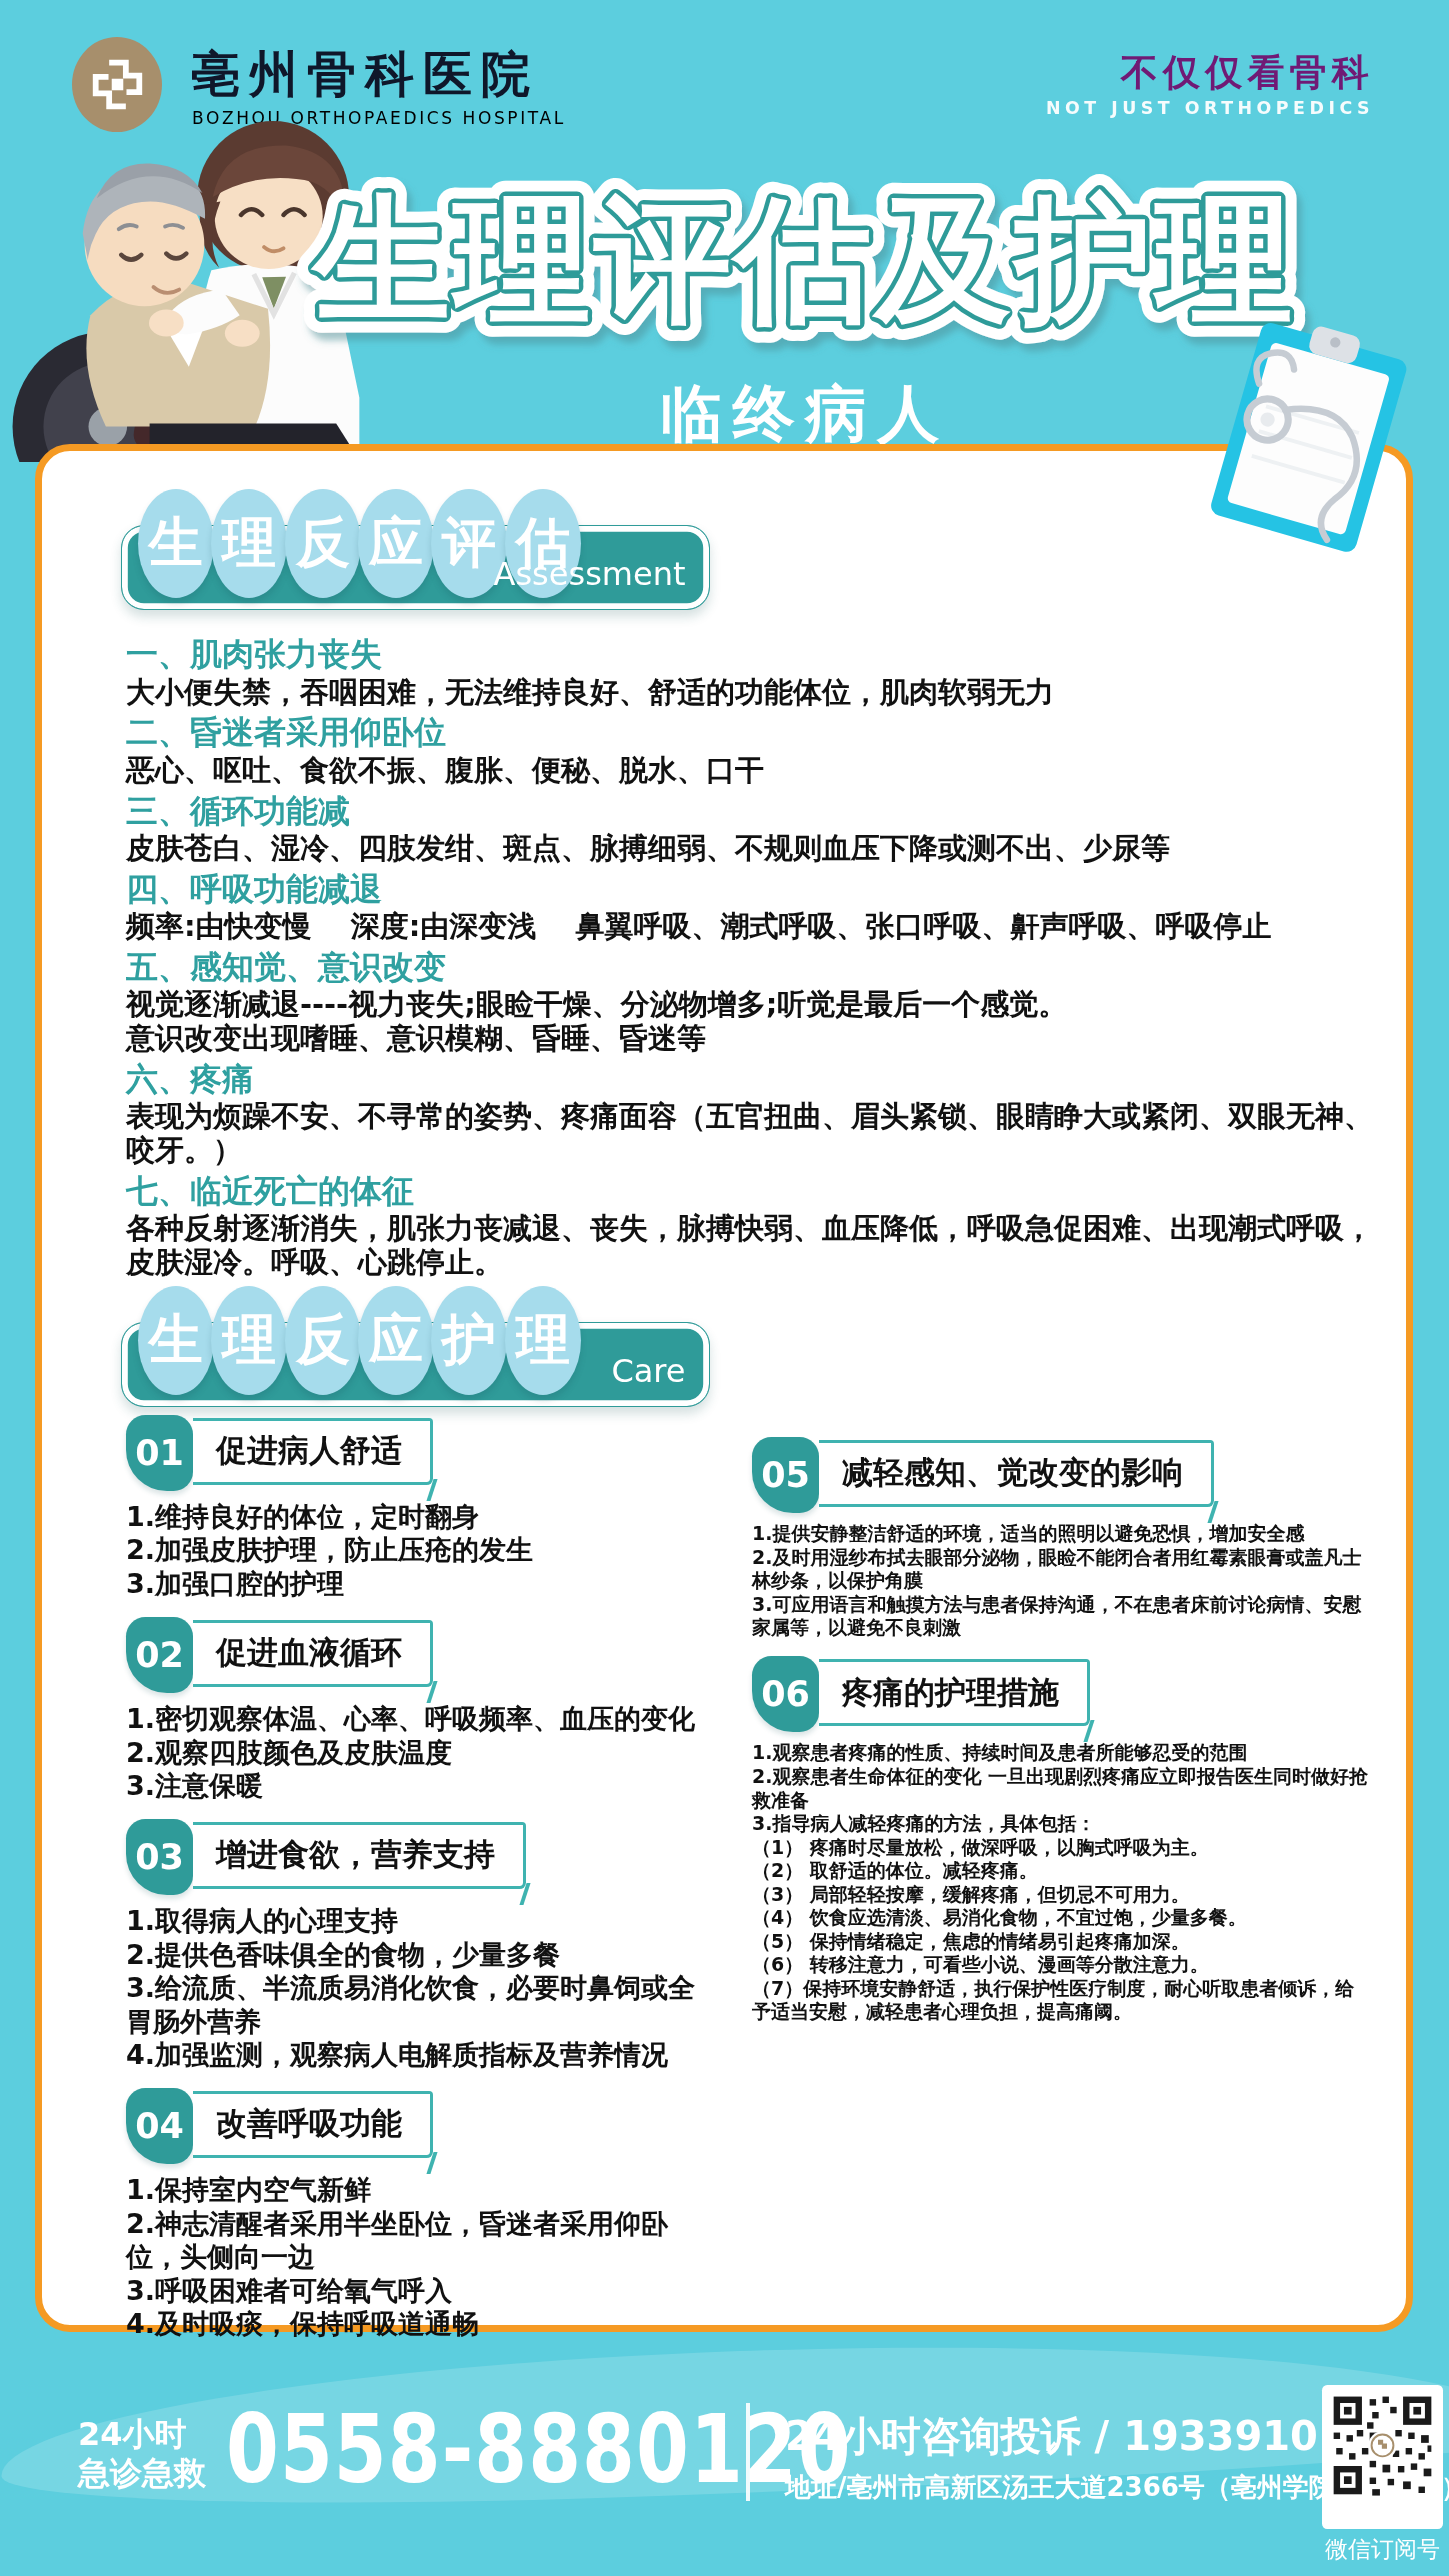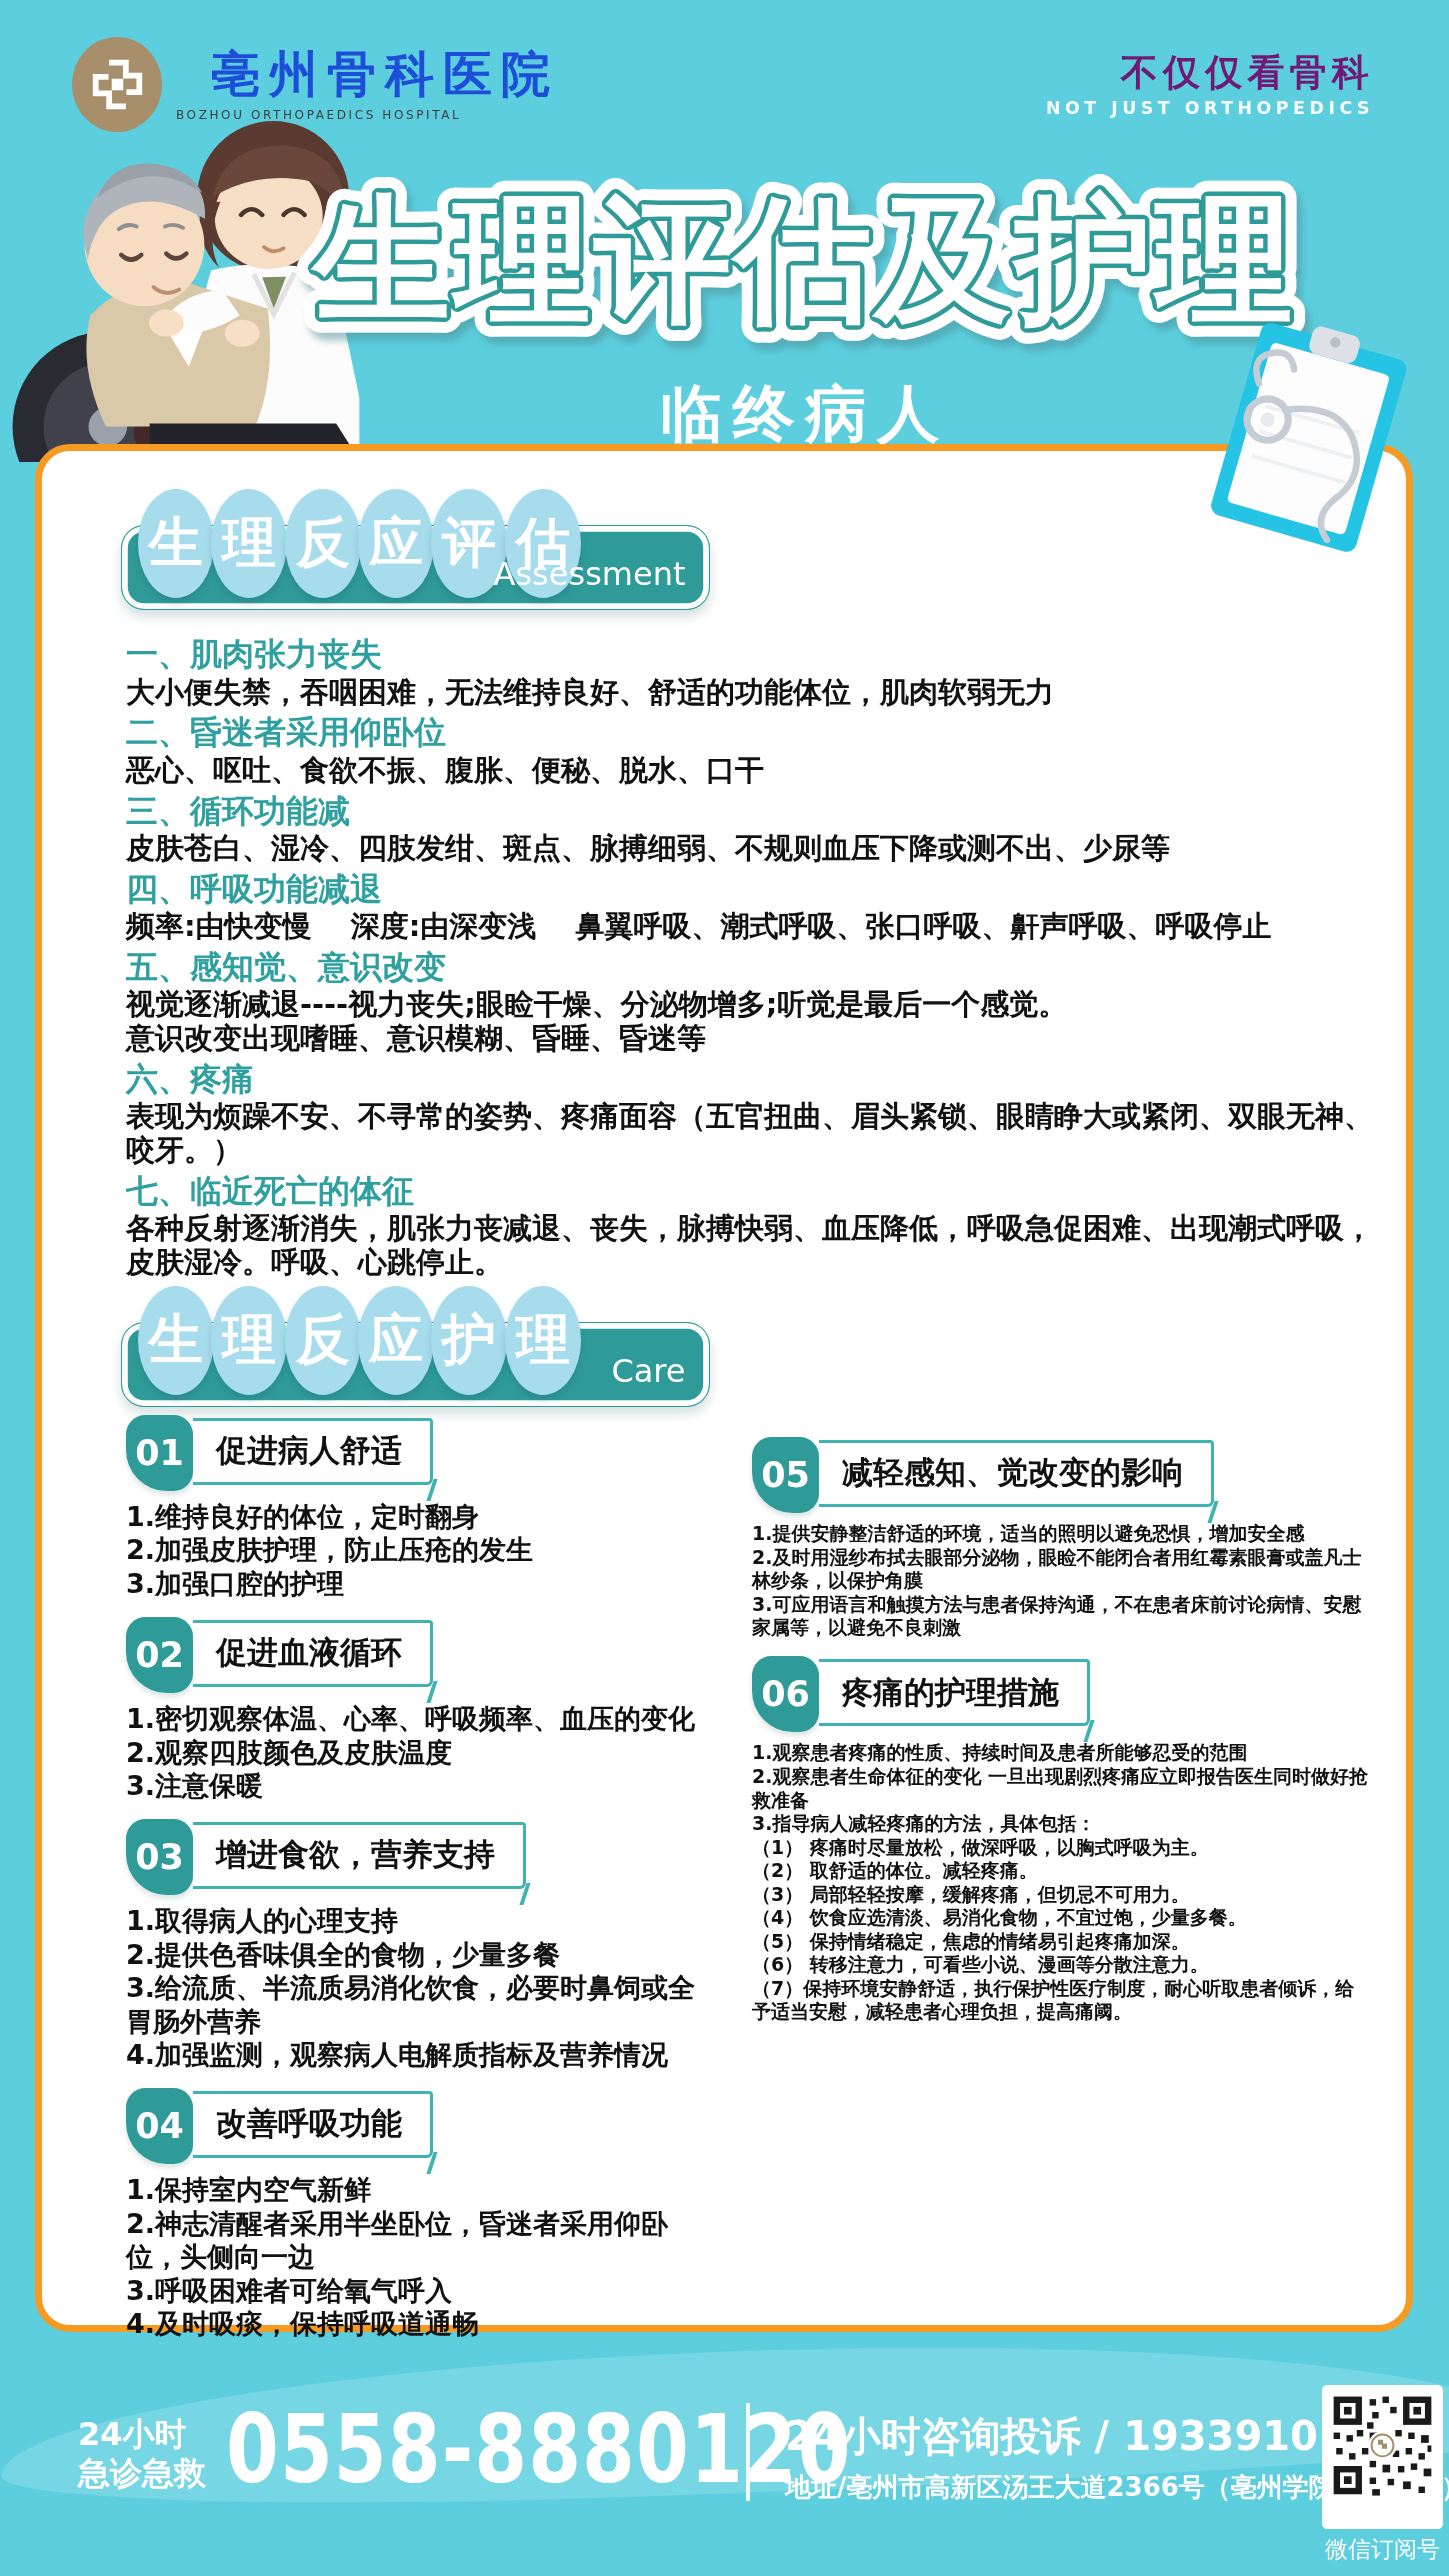--- a/index.html
+++ b/index.html
@@ -7,22 +7,22 @@
     --light-blue:#A6DCEC; --orange:#F59A23; --text:#111111;
   }
   *{margin:0;padding:0;box-sizing:border-box;}
   html,body{background:#cfeef4;}
   body{font-family:"DejaVu Sans","Liberation Sans",sans-serif;}
   .page{position:relative;width:1449px;height:2576px;background:var(--bg);overflow:hidden;}
 
   
   .logo-circle{position:absolute;left:72px;top:37px;width:90px;height:95px;border-radius:50%;
     background:#A78F6C;display:flex;align-items:center;justify-content:center;}
-  .name-cn{position:absolute;left:191px;top:42px;font-size:49px;font-weight:700;color:#1d4ed8;letter-spacing:9px;white-space:nowrap;margin-left:20px;}
-  .name-en{position:absolute;left:176px;top:108px;font-size:12px;color:#404040;letter-spacing:2.6px;white-space:nowrap;}
+  .name-cn{position:absolute;left:191px;top:42px;font-size:49px;font-weight:700;color:#0f172a;letter-spacing:9px;white-space:nowrap;}
+  .name-en{position:absolute;left:192px;top:108px;font-size:17px;color:#000000;letter-spacing:2.6px;white-space:nowrap;}
   .slogan-cn{position:absolute;right:75px;top:48px;font-size:37px;font-weight:700;color:#701a75;letter-spacing:5.2px;white-space:nowrap;font-family:Liberation Serif, serif;}
   .slogan-en{position:absolute;right:75px;top:98px;font-size:17.4px;font-weight:700;color:#fff;letter-spacing:4.5px;white-space:nowrap;opacity:.95;}
 
   
   .title-svg{position:absolute;left:277px;top:122px;width:1056px;height:264px;z-index:2;}
   .hero-sub{position:absolute;left:277px;top:372px;width:1056px;text-align:center;font-size:62px;
     font-weight:700;color:#fff;letter-spacing:10.3px;z-index:2;}
   .illus{position:absolute;left:-5.2px;top:121px;width:380px;height:341px;z-index:1;}
   .clipboard{position:absolute;left:1180px;top:321px;width:258px;height:245px;z-index:4;}
 

